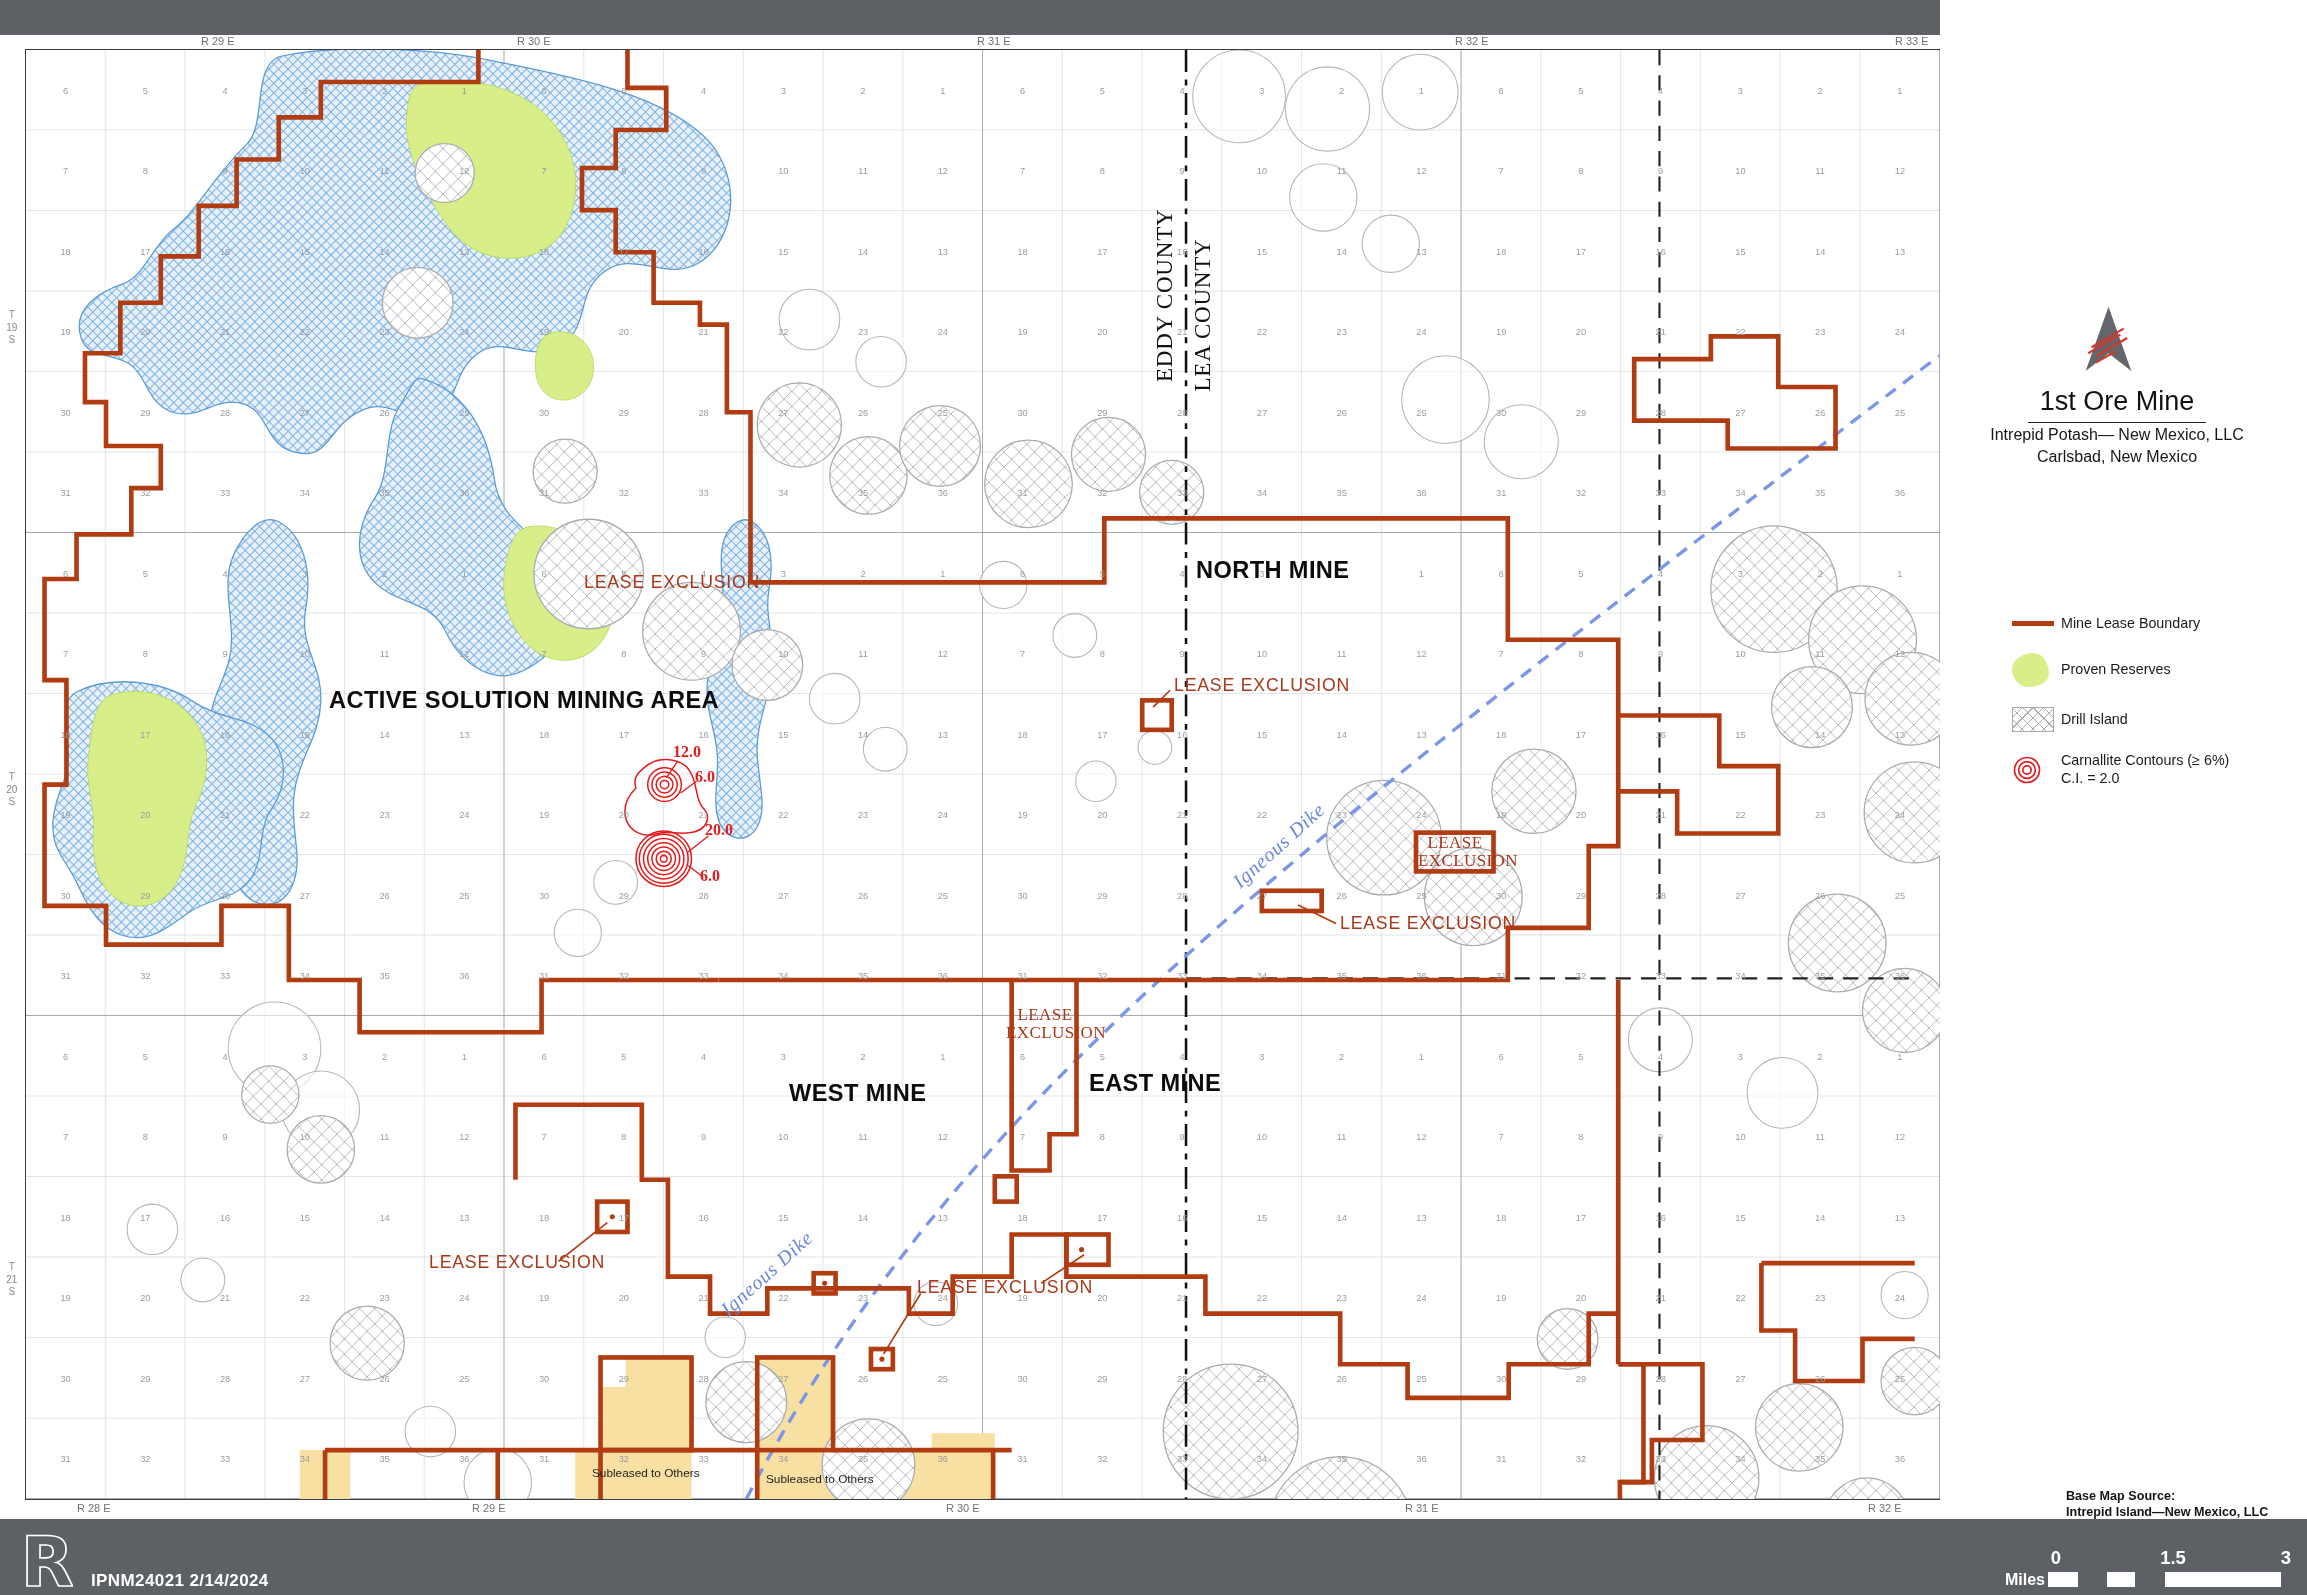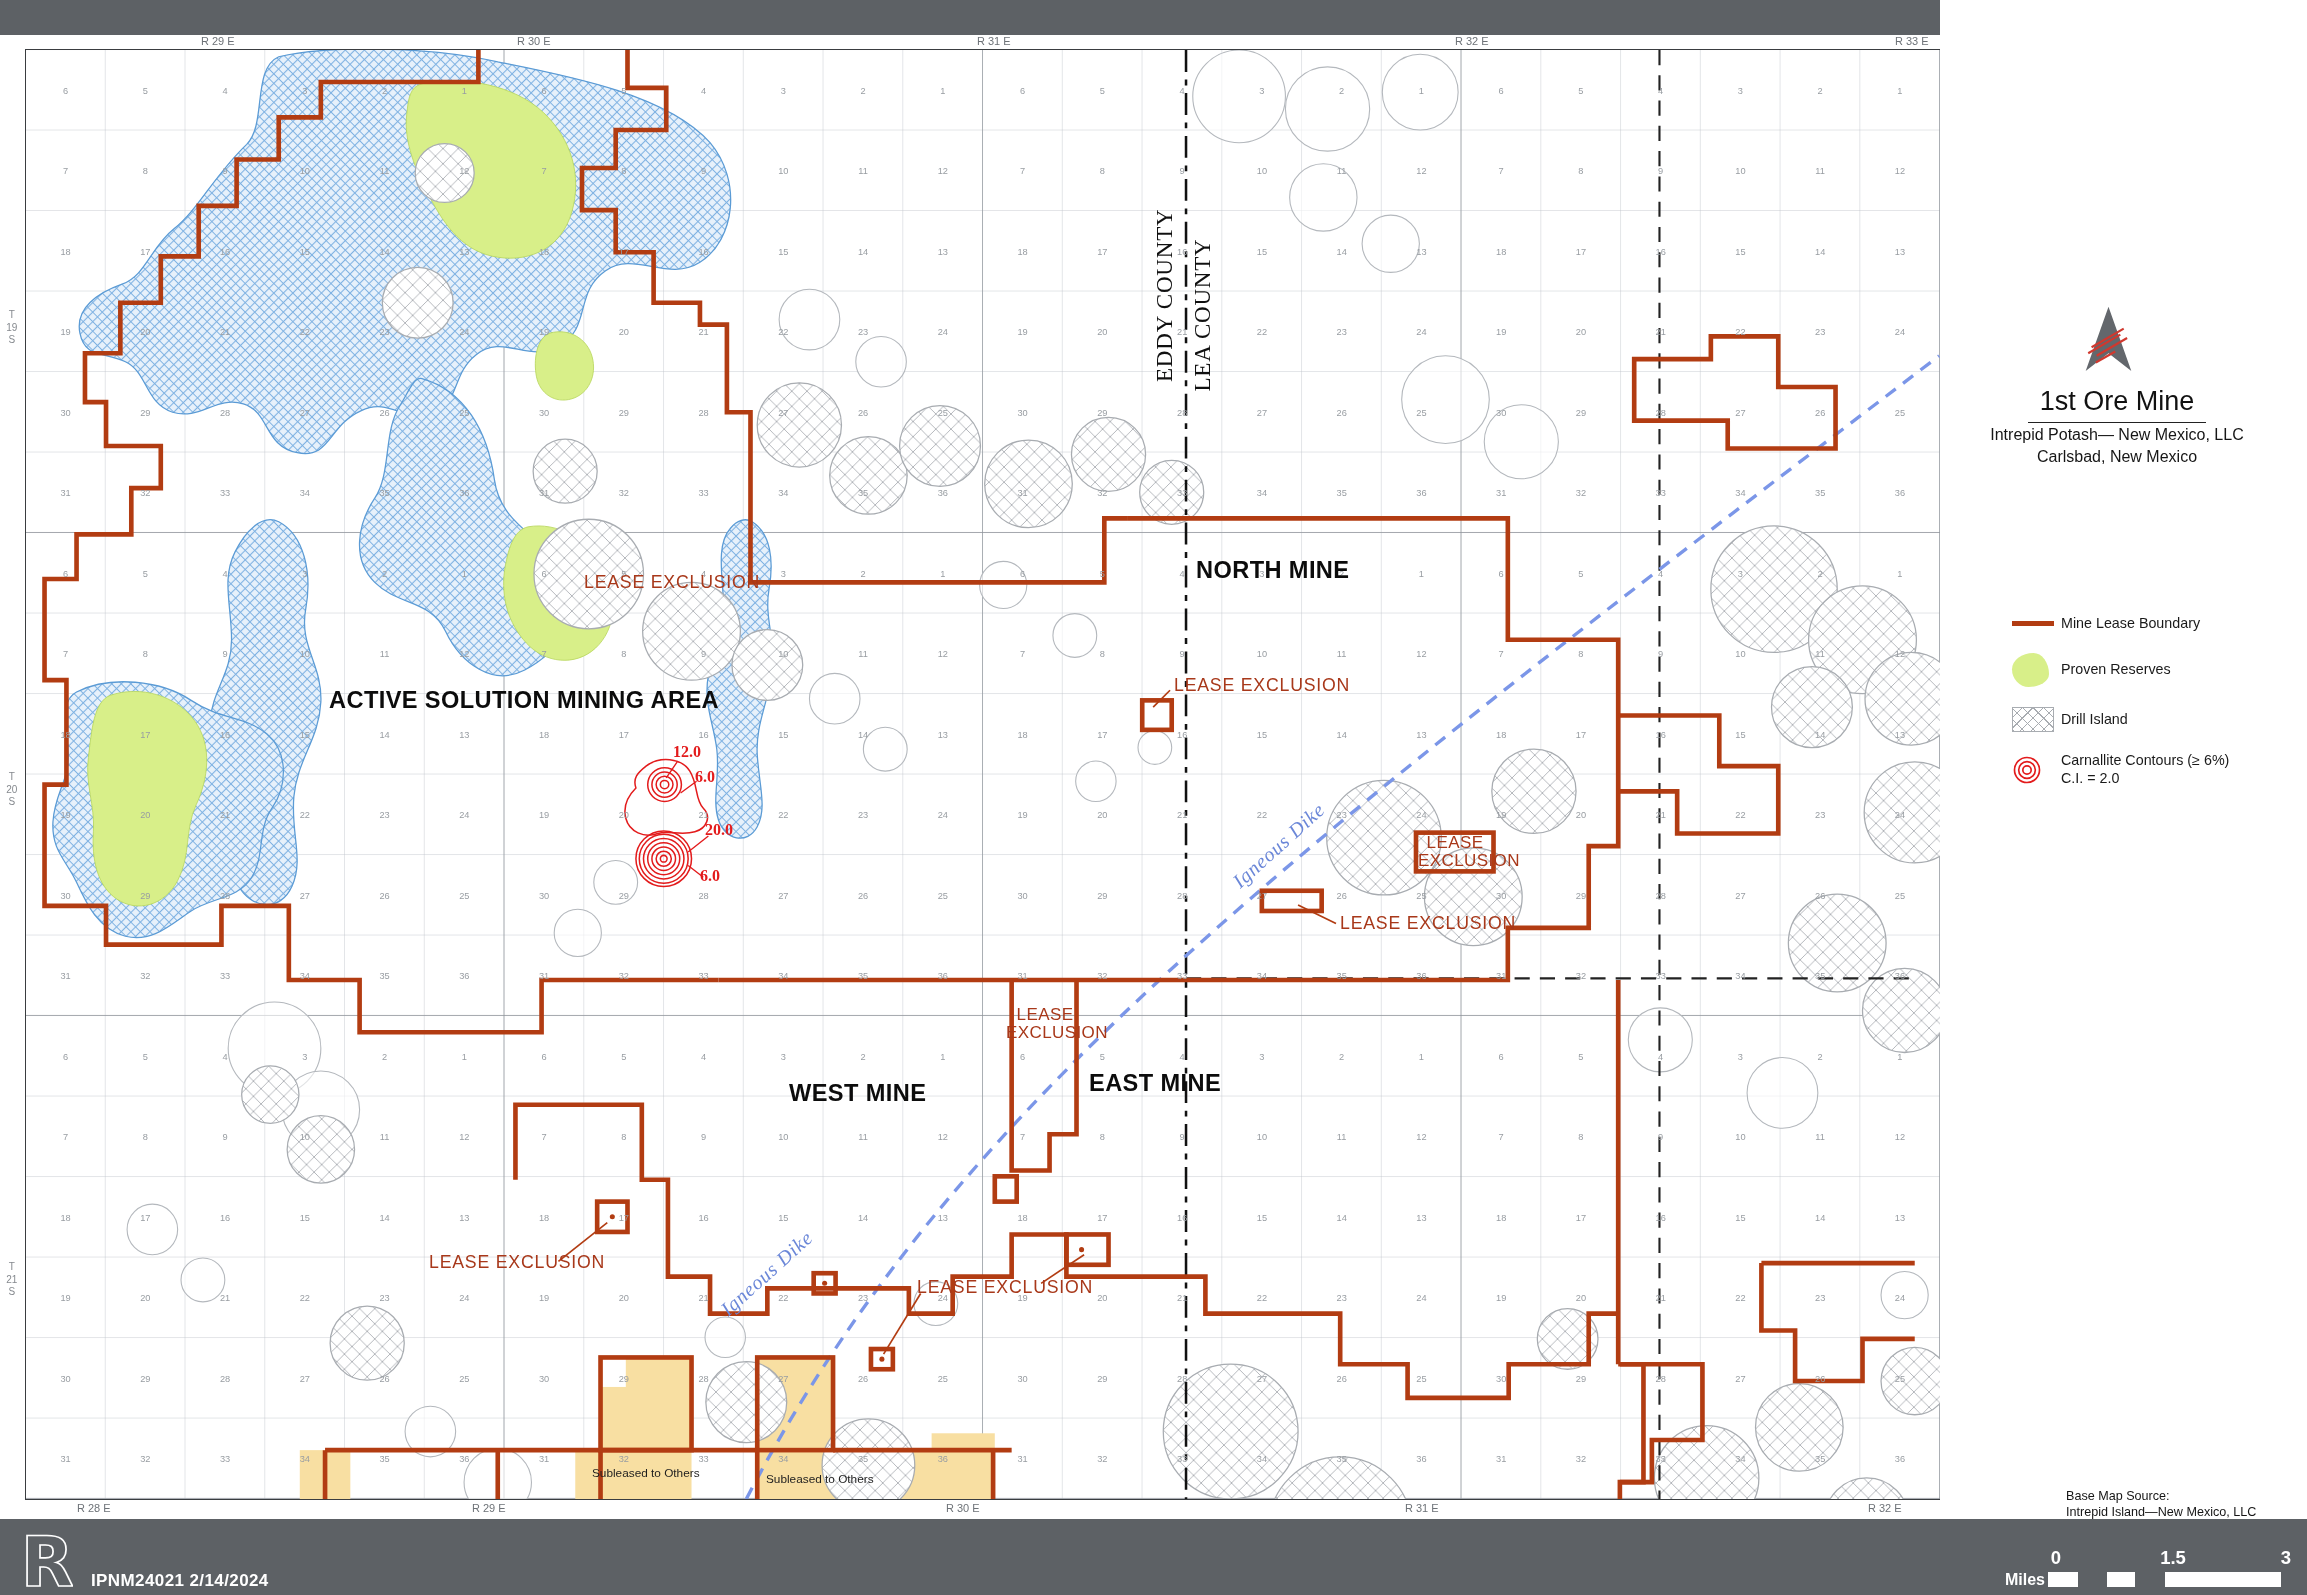--- a/index.html
+++ b/index.html
@@ -7,21 +7,21 @@
         font-family:"Liberation Sans",sans-serif;}
   .bar{position:absolute;left:0;width:2307px;background:#5d6165;}
   .topbar{top:0;height:35px;}
   .bottombar{top:1519px;height:77px;}
   .map-wrap{position:absolute;left:25px;top:49px;width:1914px;height:1449px;
             border:1.7px solid #3a3d40;box-sizing:content-box;background:#fff;}
   .map-wrap svg{position:absolute;left:0;top:0;}
   .maplabel{position:absolute;white-space:nowrap;}
   .mine-label{font-weight:bold;font-size:23.6px;letter-spacing:0.4px;color:#0c0c0c;}
   .excl{font-family:Liberation Sans, sans-serif;font-size:17.7px;letter-spacing:0.8px;color:#a8381a;}
-  .excl2{font-family:Liberation Sans, sans-serif;font-size:17px;letter-spacing:0.4px;color:#a8381a;
+  .excl2{font-family:Liberation Serif, serif;font-size:17px;letter-spacing:0.4px;color:#a8381a;
          text-align:center;line-height:1.08;}
   .county{font-family:"Liberation Serif",serif;font-size:23px;color:#101010;letter-spacing:0.8px;
           transform:rotate(-90deg);transform-origin:center;}
   .dike-label{font-family:"Liberation Serif",serif;font-style:italic;font-size:20px;color:#6b87d8;
               transform:rotate(-42deg);transform-origin:center;letter-spacing:0.8px;}
   .carn{font-family:"Liberation Serif",serif;font-weight:bold;font-size:16px;color:#e31b1c;}
   .sublease{font-size:11.8px;color:#1d1d1d;}
   .tick{position:absolute;font-size:11px;color:#6d7277;}
   .township{position:absolute;width:22px;text-align:center;font-size:10px;color:#85898e;line-height:1.25;}
   .side-panel{position:absolute;left:1940px;top:0;width:367px;height:1519px;background:#fff;}
@@ -33,21 +33,21 @@
   .city{position:absolute;left:0;top:448px;width:354px;text-align:center;font-size:16px;color:#161616;}
   .legend{position:absolute;left:72px;top:615px;width:278px;}
   .lrow{display:flex;align-items:center;margin-bottom:20px;}
   .lswatch{width:49px;min-width:49px;display:flex;align-items:center;justify-content:flex-start;}
   .ltext{font-size:14.3px;color:#1a1a1a;line-height:1.25;}
   .sw-line{width:42px;height:5px;background:#b23c12;}
   .sw-green{width:37px;height:34px;background:#d8ef89;border-radius:58% 42% 55% 45% / 48% 62% 38% 52%;}
   .sw-hatch{width:40px;height:23.6px;border:0.8px solid #a8acb1;
     background-image:repeating-linear-gradient(45deg,#a8acb1 0 0.8px,transparent 0.8px 7.6px),
                      repeating-linear-gradient(-45deg,#a8acb1 0 0.8px,transparent 0.8px 7.6px);}
-  .basesource{position:absolute;left:126px;top:1488px;font-size:12.6px;color:#161616;line-height:1.3;}
+  .basesource{position:absolute;left:126px;top:1488px;font-size:12.6px;color:#161616;line-height:1.3;font-weight:bold;}
   .logo{position:absolute;left:13.5px;top:1522px;}
   .jobno{position:absolute;left:91px;top:1571px;font-size:17px;font-weight:bold;color:#fff;letter-spacing:0.4px;}
   .scale{position:absolute;left:2005px;top:1547px;width:286px;color:#fff;}
   .scale-nums{position:relative;height:22px;font-size:18.5px;font-weight:bold;}
   .scale-nums span{position:absolute;transform:translateX(-50%);}
   .scale-row{display:flex;align-items:center;margin-top:1.7px;}
   .miles{font-size:16px;font-weight:bold;margin-right:3.4px;}
   .sbar{position:relative;width:233px;height:15px;background:#fff;}
   .sbar .seg{position:absolute;top:0;height:15px;background:#5d6165;}
 </style>

